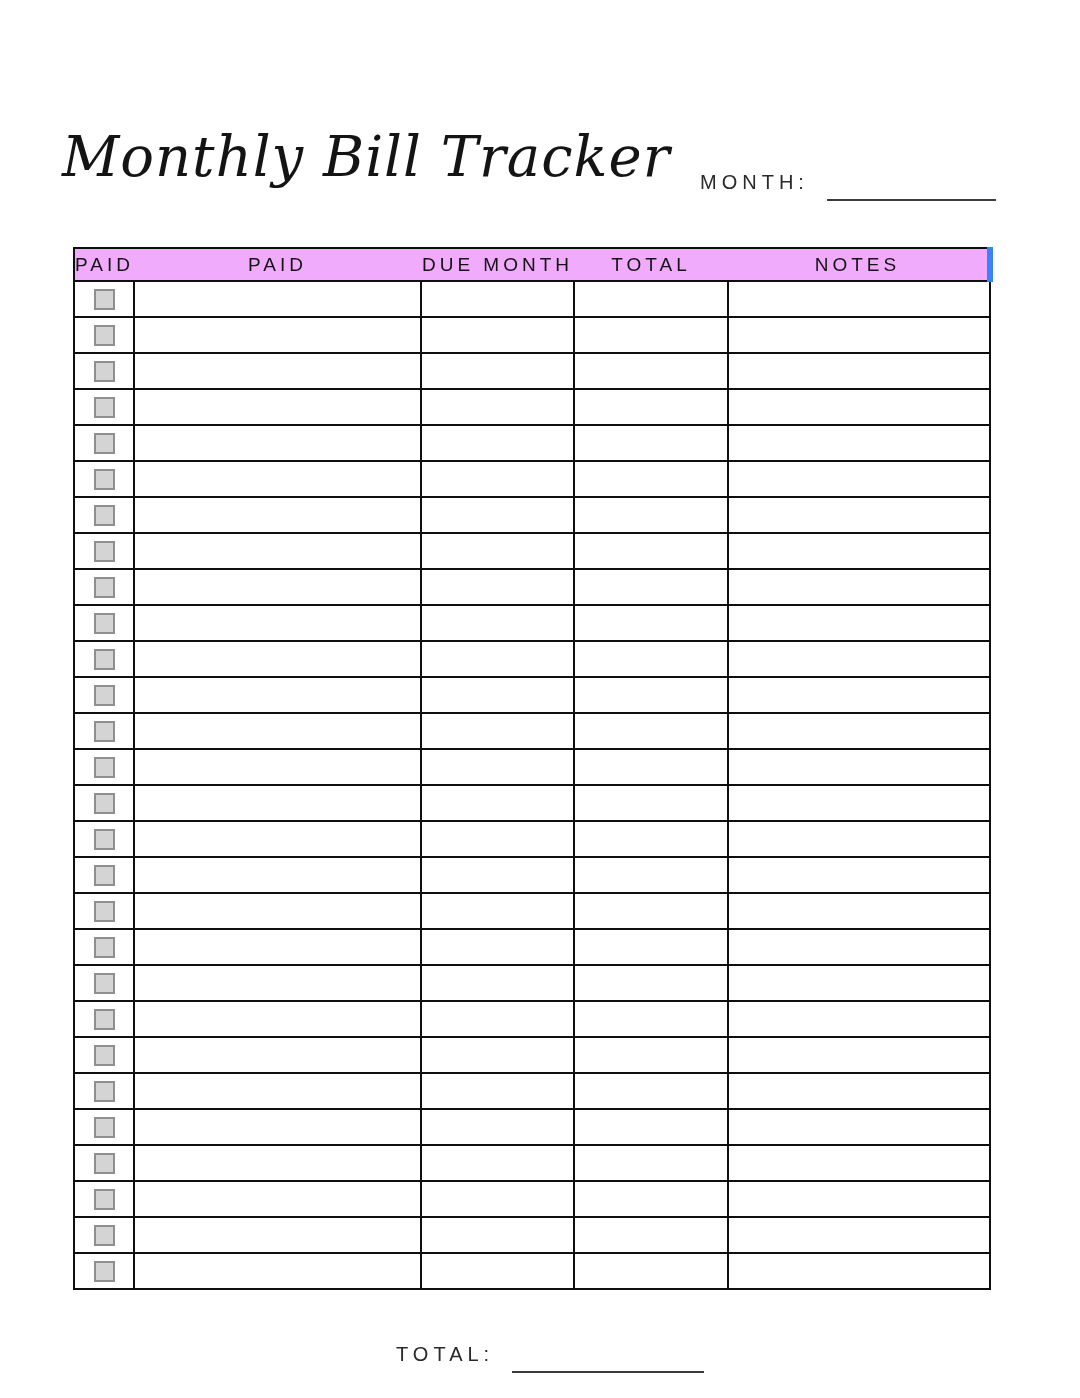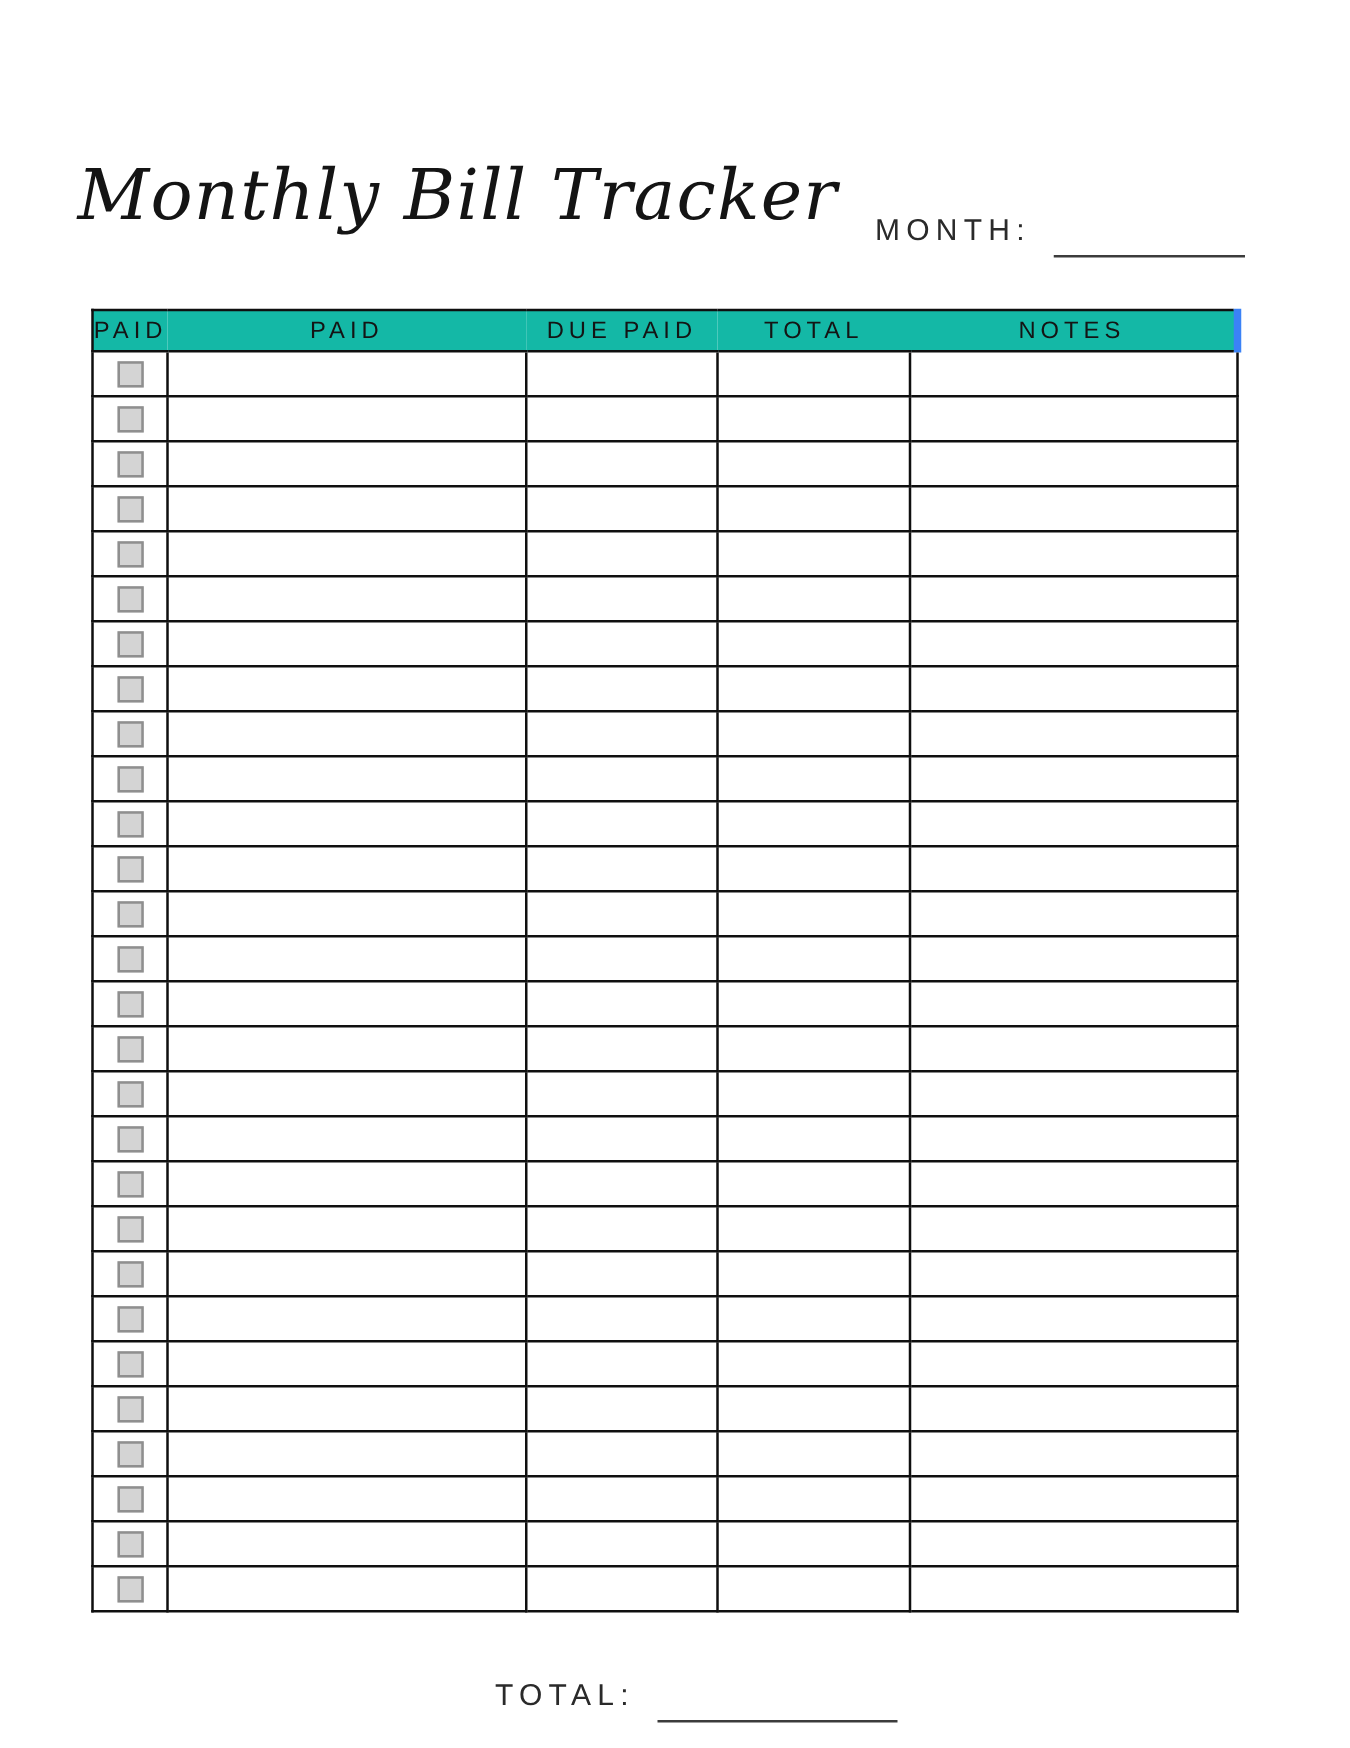--- a/index.html
+++ b/index.html
@@ -32,21 +32,21 @@
     white-space: nowrap;
   }
 
   
   .fill-field {
     position: absolute;
     display: flex;
     align-items: flex-end;
   }
   .fill-label {
-    font-size: 24px;
+    font-size: 20px;
     letter-spacing: 5px;
     color: #2a2a2a;
     white-space: nowrap;
   }
   .fill-line {
     width: 192px;
     height: 20px;
     margin-left: 18px;
     margin-bottom: -7px;
     border-bottom: 2px solid #3c3c3c;
@@ -63,21 +63,21 @@
     border-collapse: collapse;
     table-layout: fixed;
   }
   .bill-table col.c-paid   { width: 60px;  }
   .bill-table col.c-bill   { width: 287px; }
   .bill-table col.c-due    { width: 153px; }
   .bill-table col.c-amount { width: 154px; }
   .bill-table col.c-notes  { width: 262px; }
 
   .bill-table thead th {
-    background: #14b8a6;
+    background: #f0abfc;
     border: 2px solid #0f0f0f;
     border-left: none;
     border-right: none;
     height: 31px;
     font-size: 19px;
     font-weight: 400;
     letter-spacing: 4px;
     color: #141414;
     text-align: center;
     vertical-align: middle;
@@ -123,21 +123,21 @@
       <col class="c-paid">
         <col class="c-bill">
         <col class="c-due">
         <col class="c-amount">
         <col class="c-notes">
     </colgroup>
     <thead>
       <tr>
         <th>PAID</th>
         <th>PAID</th>
-        <th>DUE PAID</th>
+        <th>DUE MONTH</th>
         <th>TOTAL</th>
         <th>NOTES</th>
       </tr>
     </thead>
     <tbody>
         <tr>
           <td class="col-paid">
             <div class="checkbox"></div>
           </td>
           <td></td>

